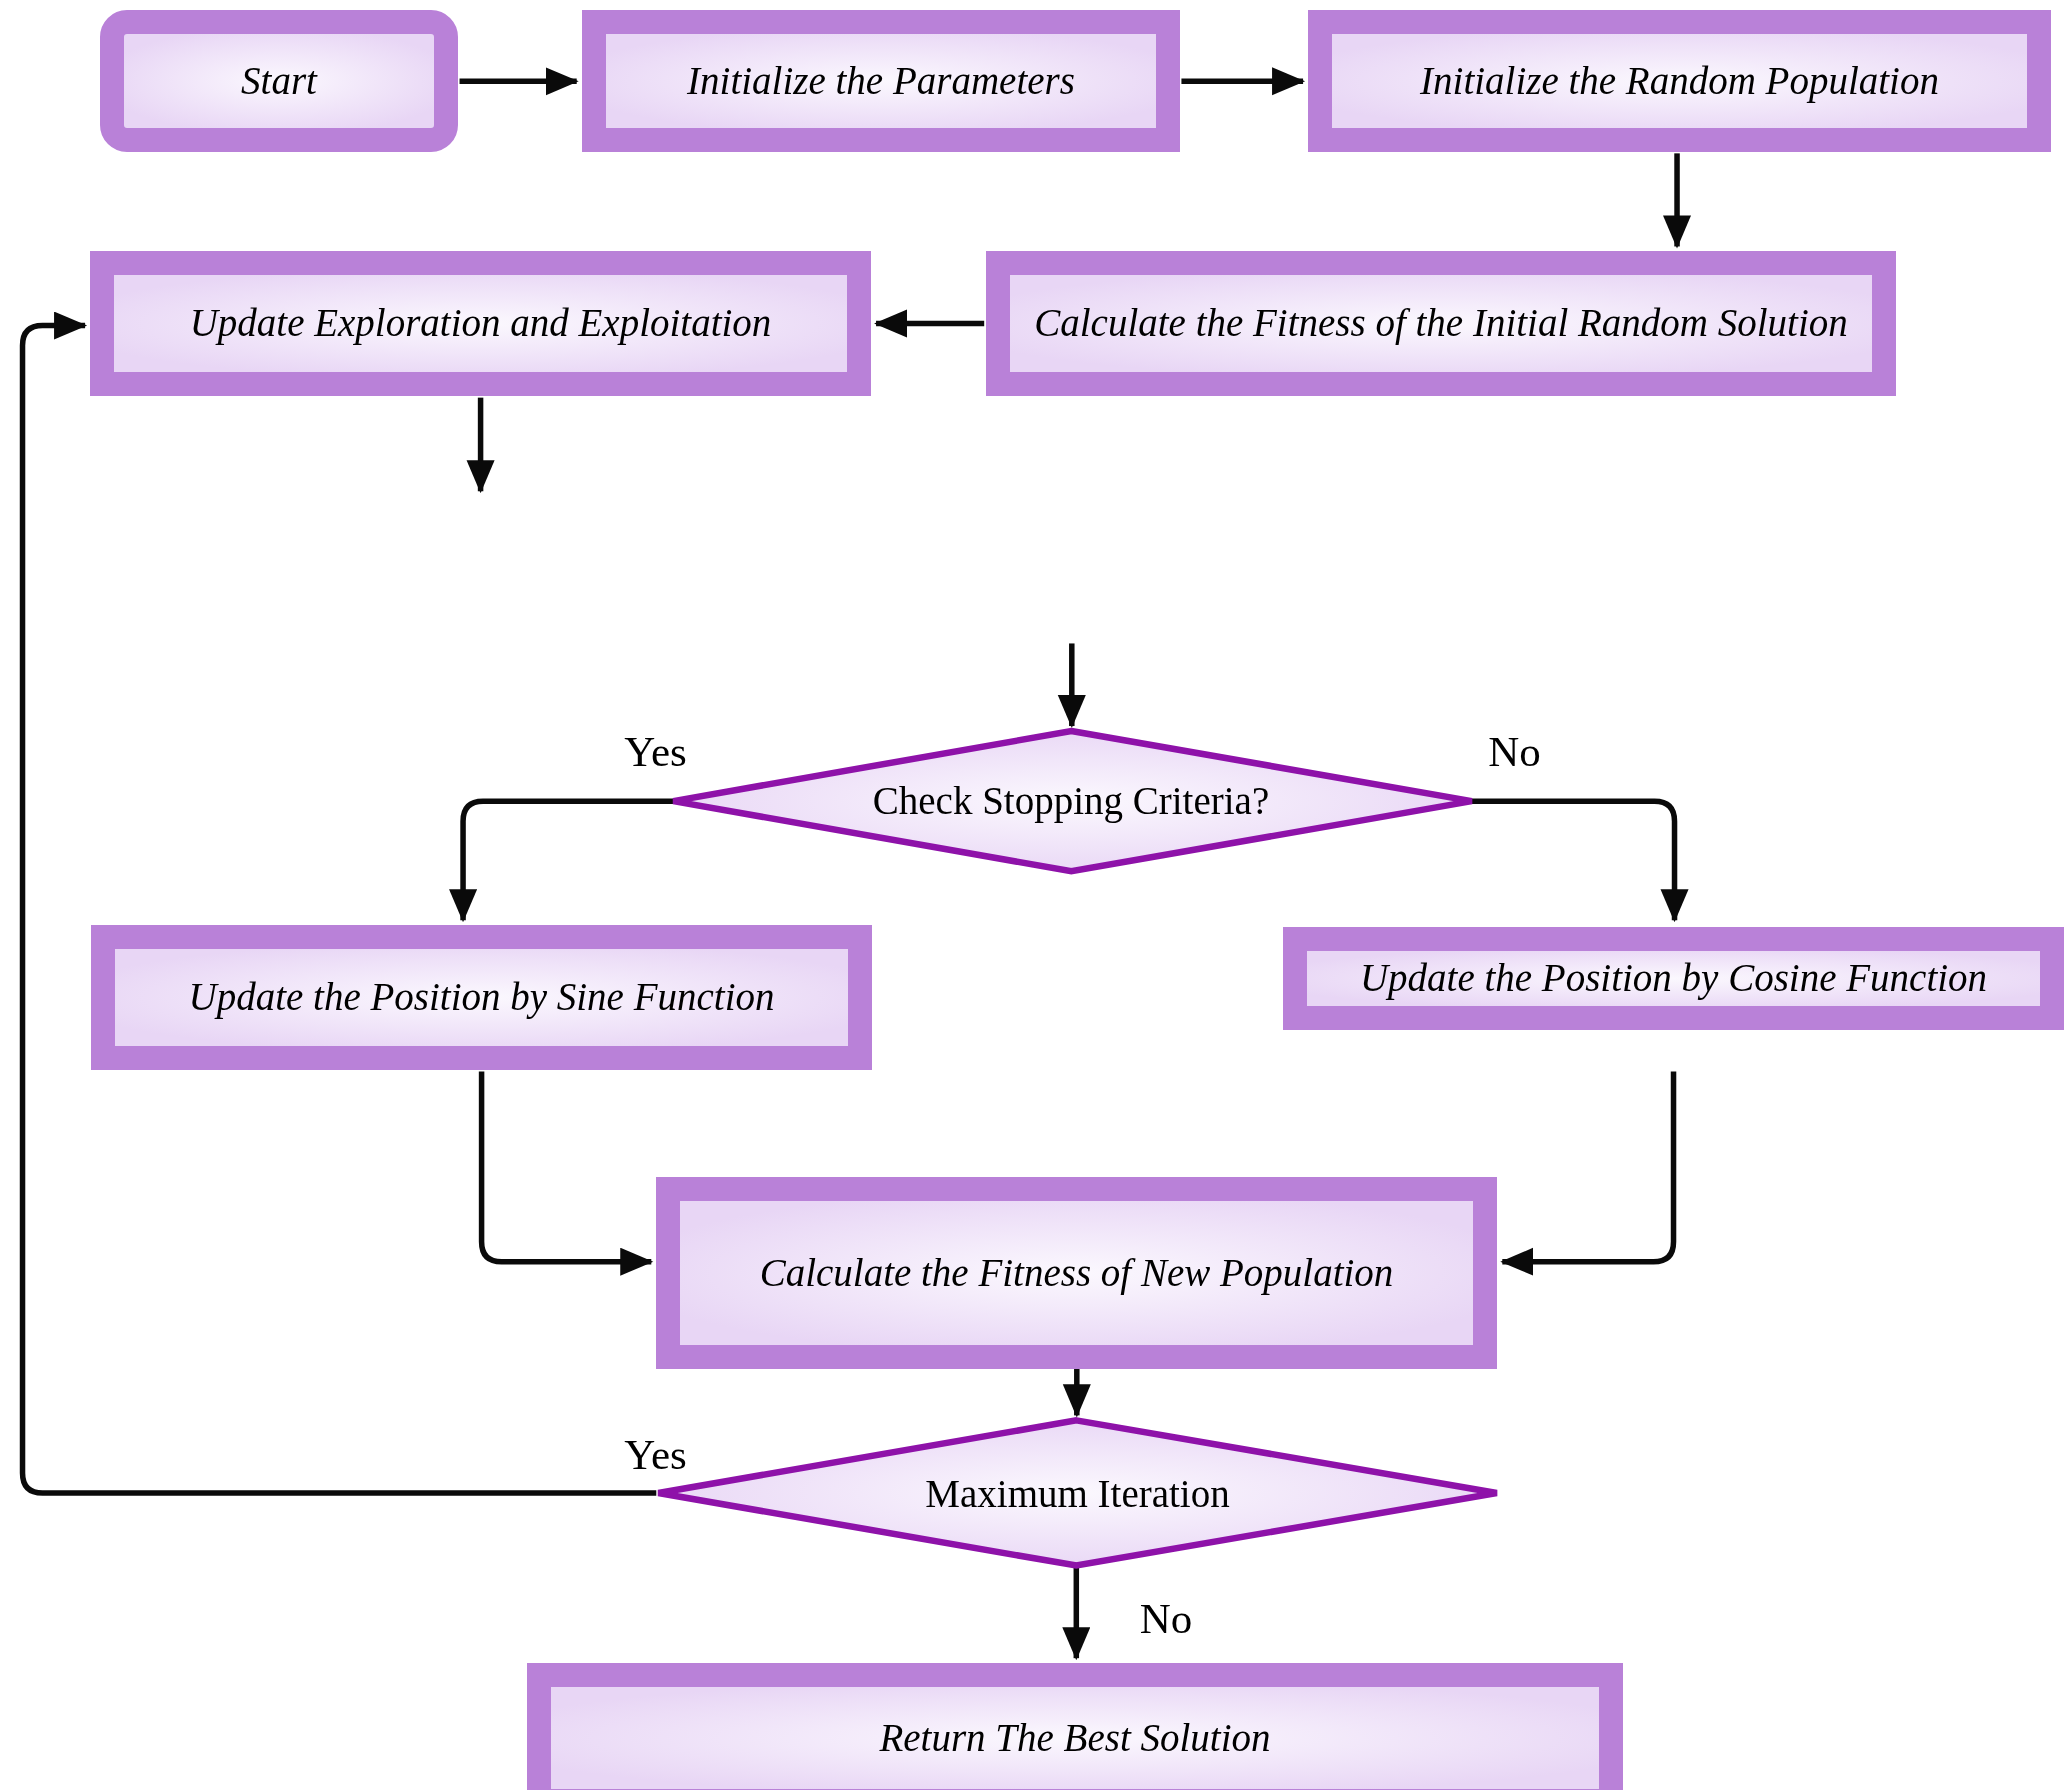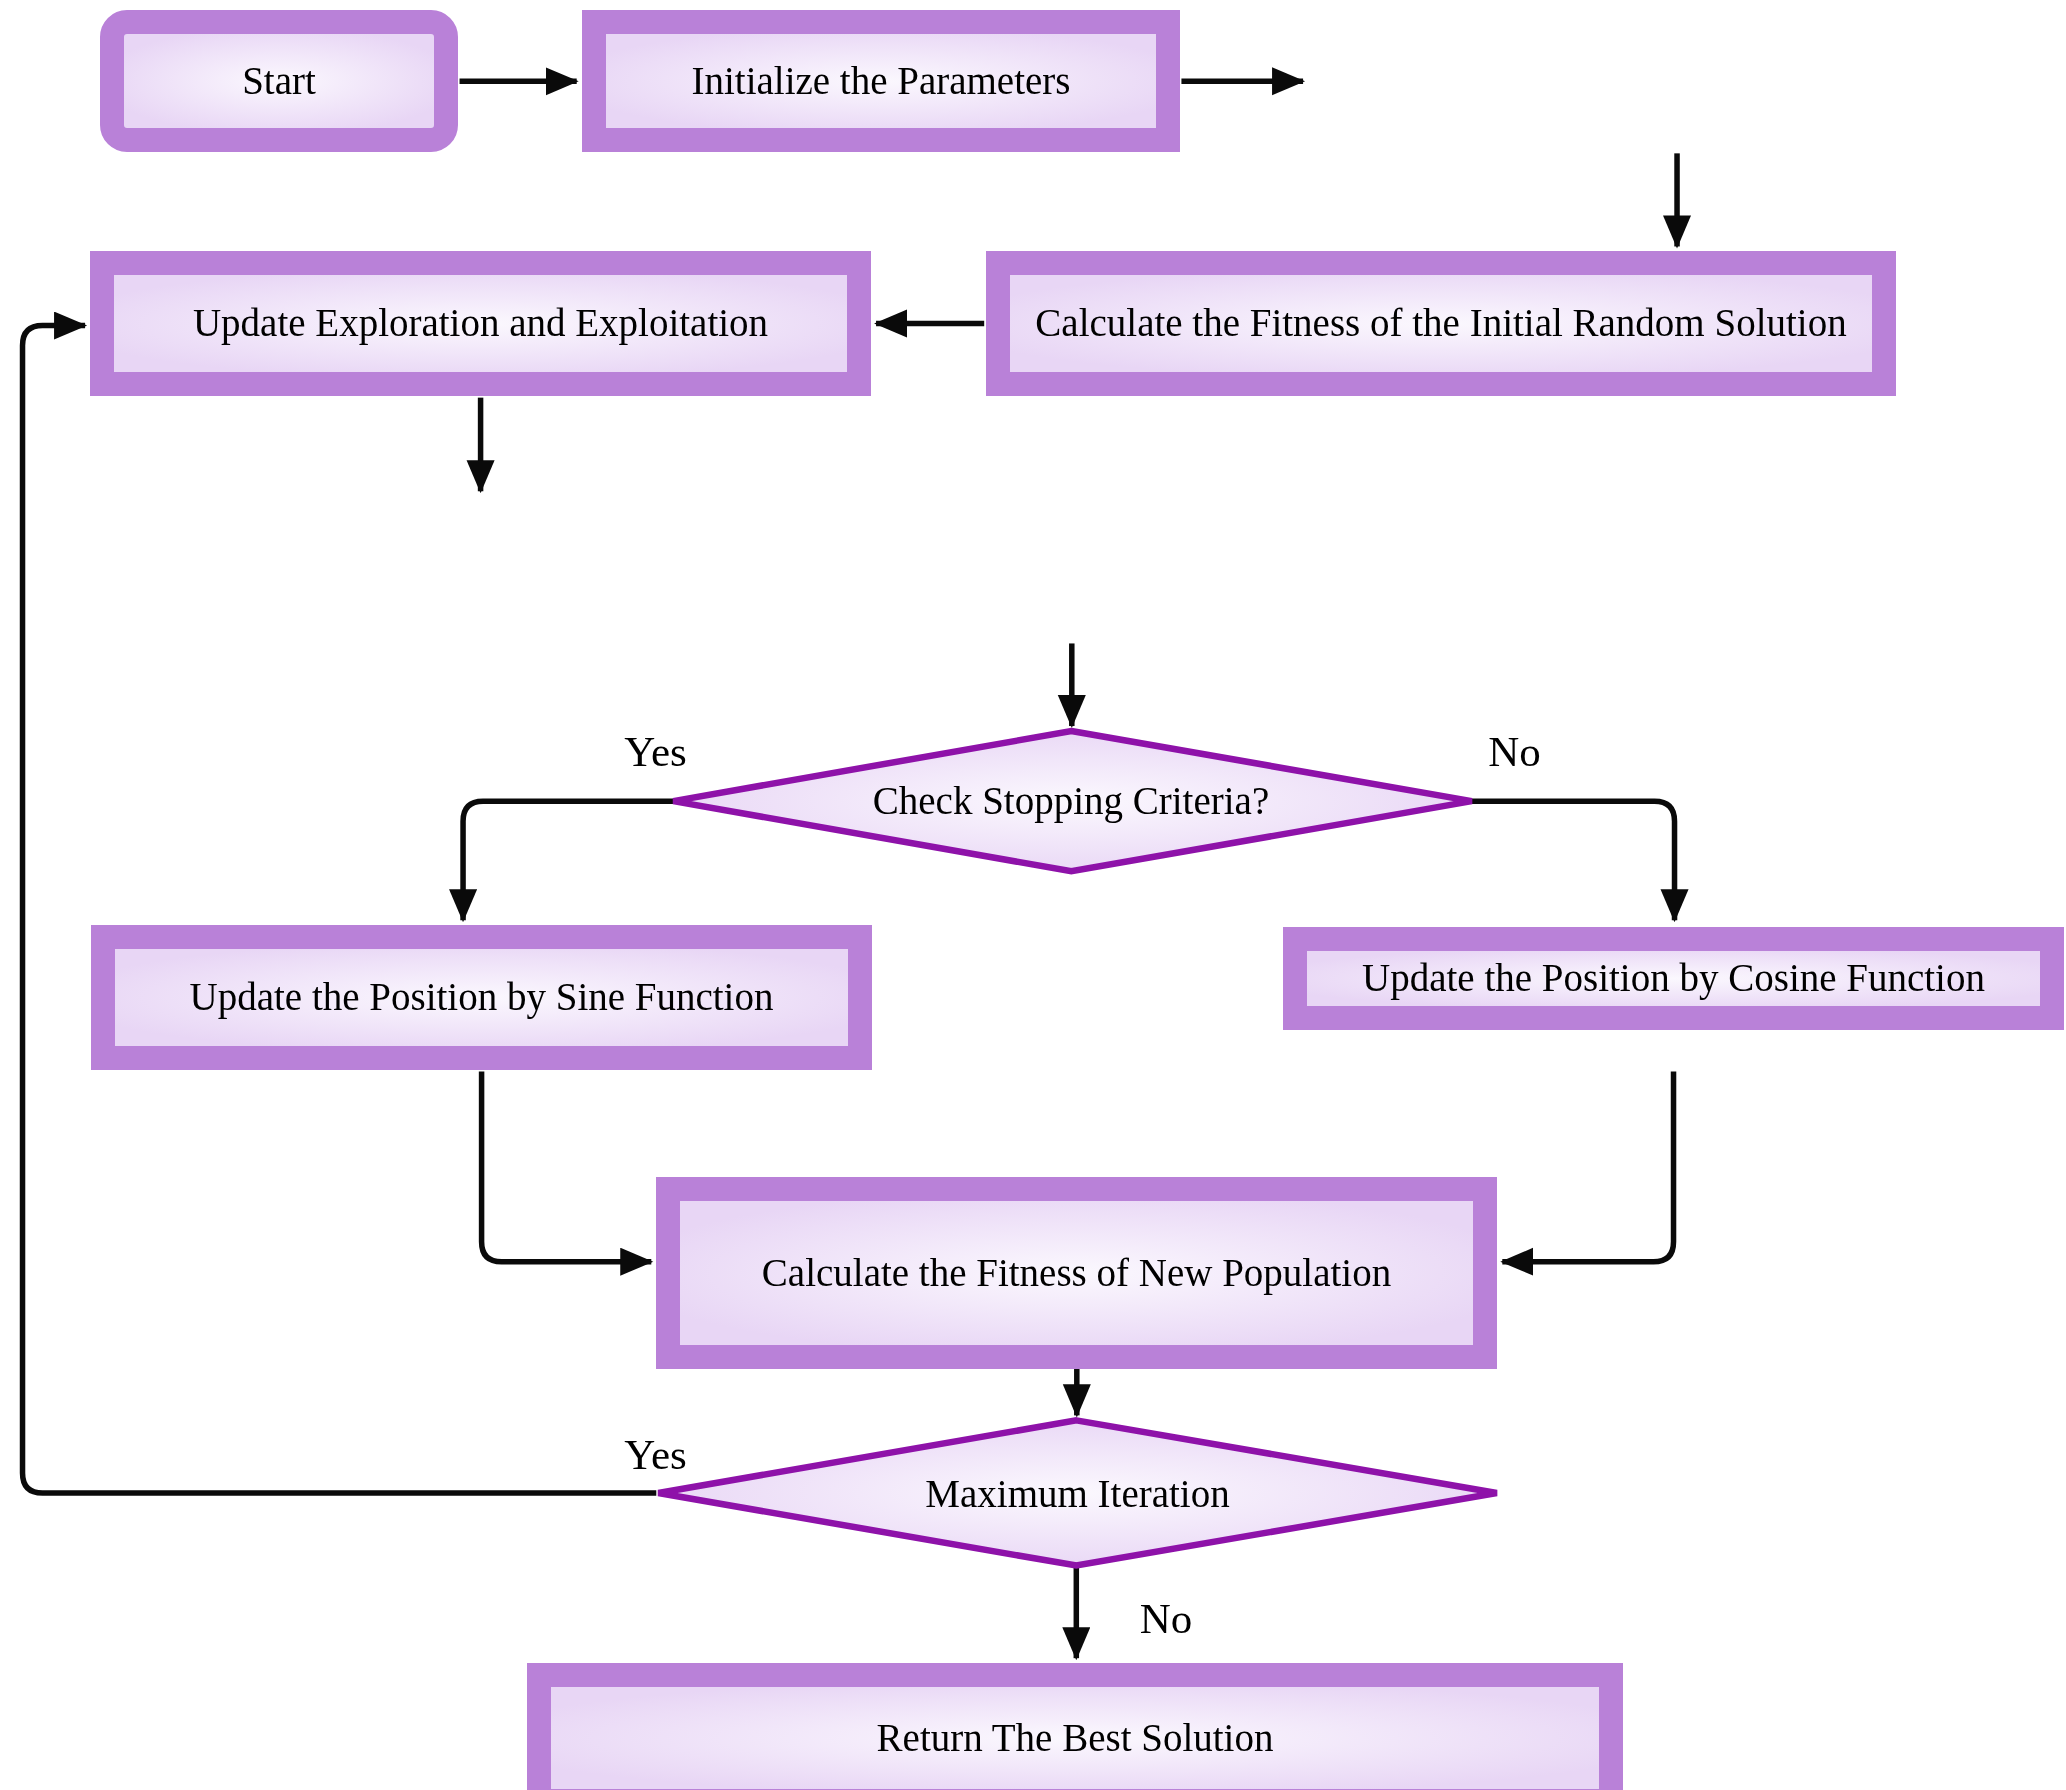--- a/index.html
+++ b/index.html
@@ -27,20 +27,21 @@
   .node{
     position:absolute;
     box-sizing:border-box;
     border:24px solid var(--box-border,#b981d8);
     background:radial-gradient(ellipse at center, var(--box-fill-center,#fbf8fe) 0%, var(--box-fill-outer,#e8d6f5) 82%);
     display:flex;align-items:center;justify-content:center;
     text-align:center;
     font-size:39px;
     line-height:1.1;
     padding:0 10px;
+    font-style:italic;
   }
   .node.rounded{border-radius:27px;}
   .diamond-label{
     position:absolute;
     display:flex;align-items:center;justify-content:center;
     text-align:center;
     font-size:39px;
   }
   .edge-label{
     position:absolute;
@@ -79,20 +80,21 @@
     <path class="edge" d="M 2150 3129 L 2150 3312" marker-end="url(#arrowhead)"></path>
 
     <polygon class="diamond" points="2140,1460 2940,1600 2140,1740 1345,1600"></polygon>
     <polygon class="diamond" points="2150,2837 2990,2982 2150,3127 1315,2982"></polygon>
   </svg>
 
   <div class="node rounded" style="left:100px;top:10px;width:358px;height:142px;">Start</div>
 
   <div class="node" style="left:582px;top:10px;width:598px;height:142px;">Initialize the Parameters</div>
 
+  <div class="node" style="left:1308px;top:10px;width:743px;height:142px;">Initialize the Random Population</div>
 
   <div class="node" style="left:90px;top:251px;width:781px;height:145px;">Update Exploration and Exploitation</div>
 
   <div class="node" style="left:986px;top:251px;width:910px;height:145px;">Calculate the Fitness of the Initial Random Solution</div>
 
 
   <div class="node" style="left:91px;top:925px;width:781px;height:145px;">Update the Position by Sine Function</div>
 
   <div class="node" style="left:1283px;top:927px;width:781px;height:103px;">Update the Position by Cosine Function</div>
 

